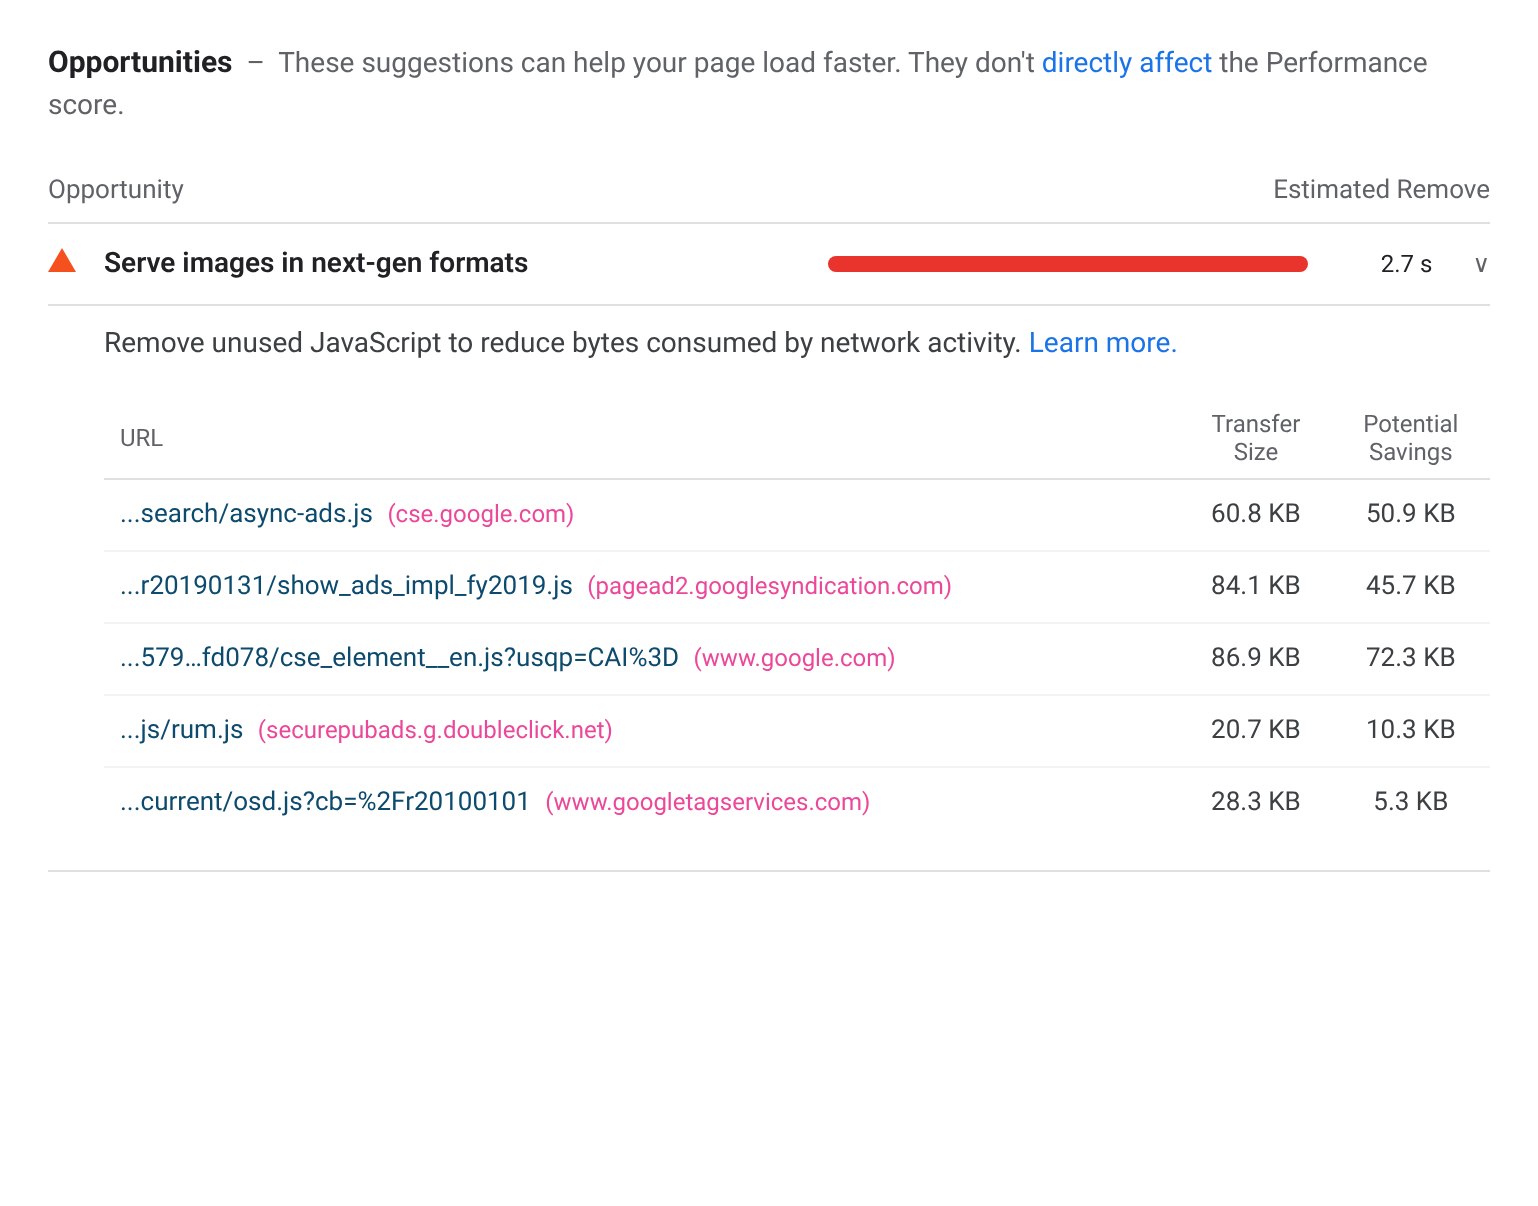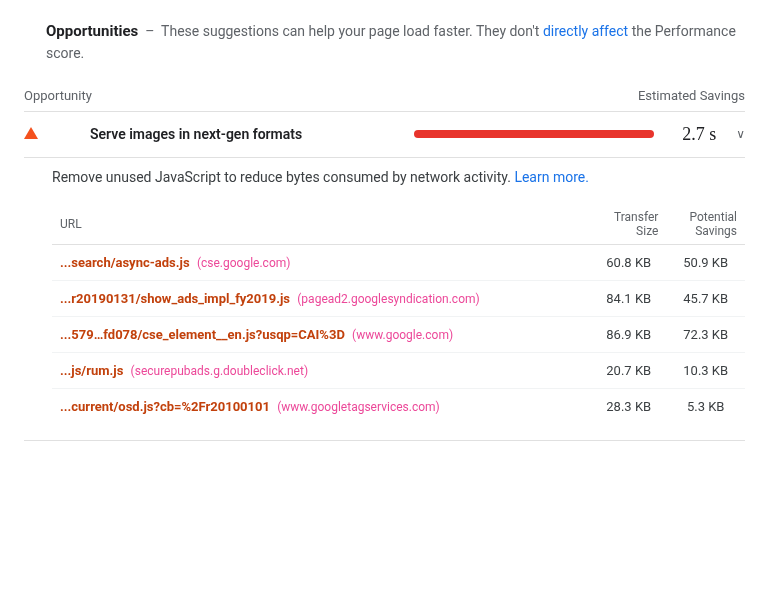--- a/index.html
+++ b/index.html
@@ -8,21 +8,20 @@
       font-size: 14px;
       color: #202124;
       background: #fff;
       width: 769px;
       padding: 20px 24px;
     }
 
     .opportunities-header {
       margin-bottom: 16px;
       line-height: 1.5;
-      margin-left: 22px;
     }
     .opportunities-title {
       font-weight: 700;
       font-size: 15px;
     }
     .opportunities-subtitle {
       color: #5f6368;
       font-size: 14px;
     }
     .opportunities-link {
@@ -44,21 +43,20 @@
 
     .audit-row {
       border-bottom: 1px solid #e0e0e0;
     }
 
     .audit-main {
       display: flex;
       align-items: center;
       padding: 12px 0;
       cursor: pointer;
-      gap: 38px;
     }
     .audit-icon {
       width: 20px;
       flex-shrink: 0;
       margin-right: 8px;
     }
     .triangle-icon {
       width: 0;
       height: 0;
       border-left: 7px solid transparent;
@@ -77,26 +75,25 @@
       align-items: center;
       justify-content: flex-end;
       gap: 12px;
     }
     .audit-bar {
       height: 8px;
       border-radius: 4px;
       background: #e8342c;
     }
     .audit-savings {
-      font-size: 18px;
+      font-size: 12px;
       color: #202124;
       white-space: nowrap;
       min-width: 50px;
       text-align: right;
-      font-family: Liberation Serif, serif;
     }
     .audit-chevron {
       margin-left: 8px;
       font-size: 12px;
       color: #5f6368;
     }
 
     .audit-detail {
       padding: 8px 0 16px 28px;
     }
@@ -112,42 +109,41 @@
     }
 
     .url-table {
       width: 100%;
       border-collapse: collapse;
     }
     .url-table th {
       font-size: 12px;
       color: #5f6368;
       font-weight: 400;
-      text-align: right;
       padding: 6px 8px;
       border-bottom: 1px solid #e0e0e0;
     }
     .url-table th:first-child {
       text-align: left;
     }
     .url-table td {
       font-size: 13px;
       padding: 10px 8px;
       border-bottom: 1px solid #f1f3f4;
       color: #3c4043;
       vertical-align: middle;
     }
     .url-table td:last-child,
     .url-table td:nth-child(2) {
       text-align: center;
       white-space: nowrap;
     }
     .url-main {
-      color: #c2410c;
-      font-weight: 700;
+      color: #0c4a6e;
+      font-weight: 400;
     }
     .url-domain {
       color: #ec4899;
       font-size: 12px;
       margin-left: 4px;
     }
     .url-table tr:last-child td {
       border-bottom: none;
     }
   </style>
@@ -157,21 +153,21 @@
 <div class="opportunities-header">
   <span class="opportunities-title">Opportunities</span>
   <span class="opportunities-subtitle">
     &nbsp;<span>–</span>&nbsp;
     <span>These suggestions can help your page load faster. They don't</span>&nbsp;<a class="opportunities-link">directly affect</a>&nbsp;<span>the Performance score.</span>
   </span>
 </div>
 
 <div class="table-header">
   <span class="th-opportunity">Opportunity</span>
-  <span class="th-savings">Estimated Savings</span>
+  <span class="th-savings">Estimated Remove</span>
 </div>
 
 <div class="audit-row">
   <div class="audit-main">
     <span class="audit-icon">
       <span class="triangle-icon"></span>
     </span>
     <span class="audit-title">Serve images in next-gen formats</span>
     <div class="audit-bar-container">
       <div class="audit-bar" style="width:240px;"></div>

